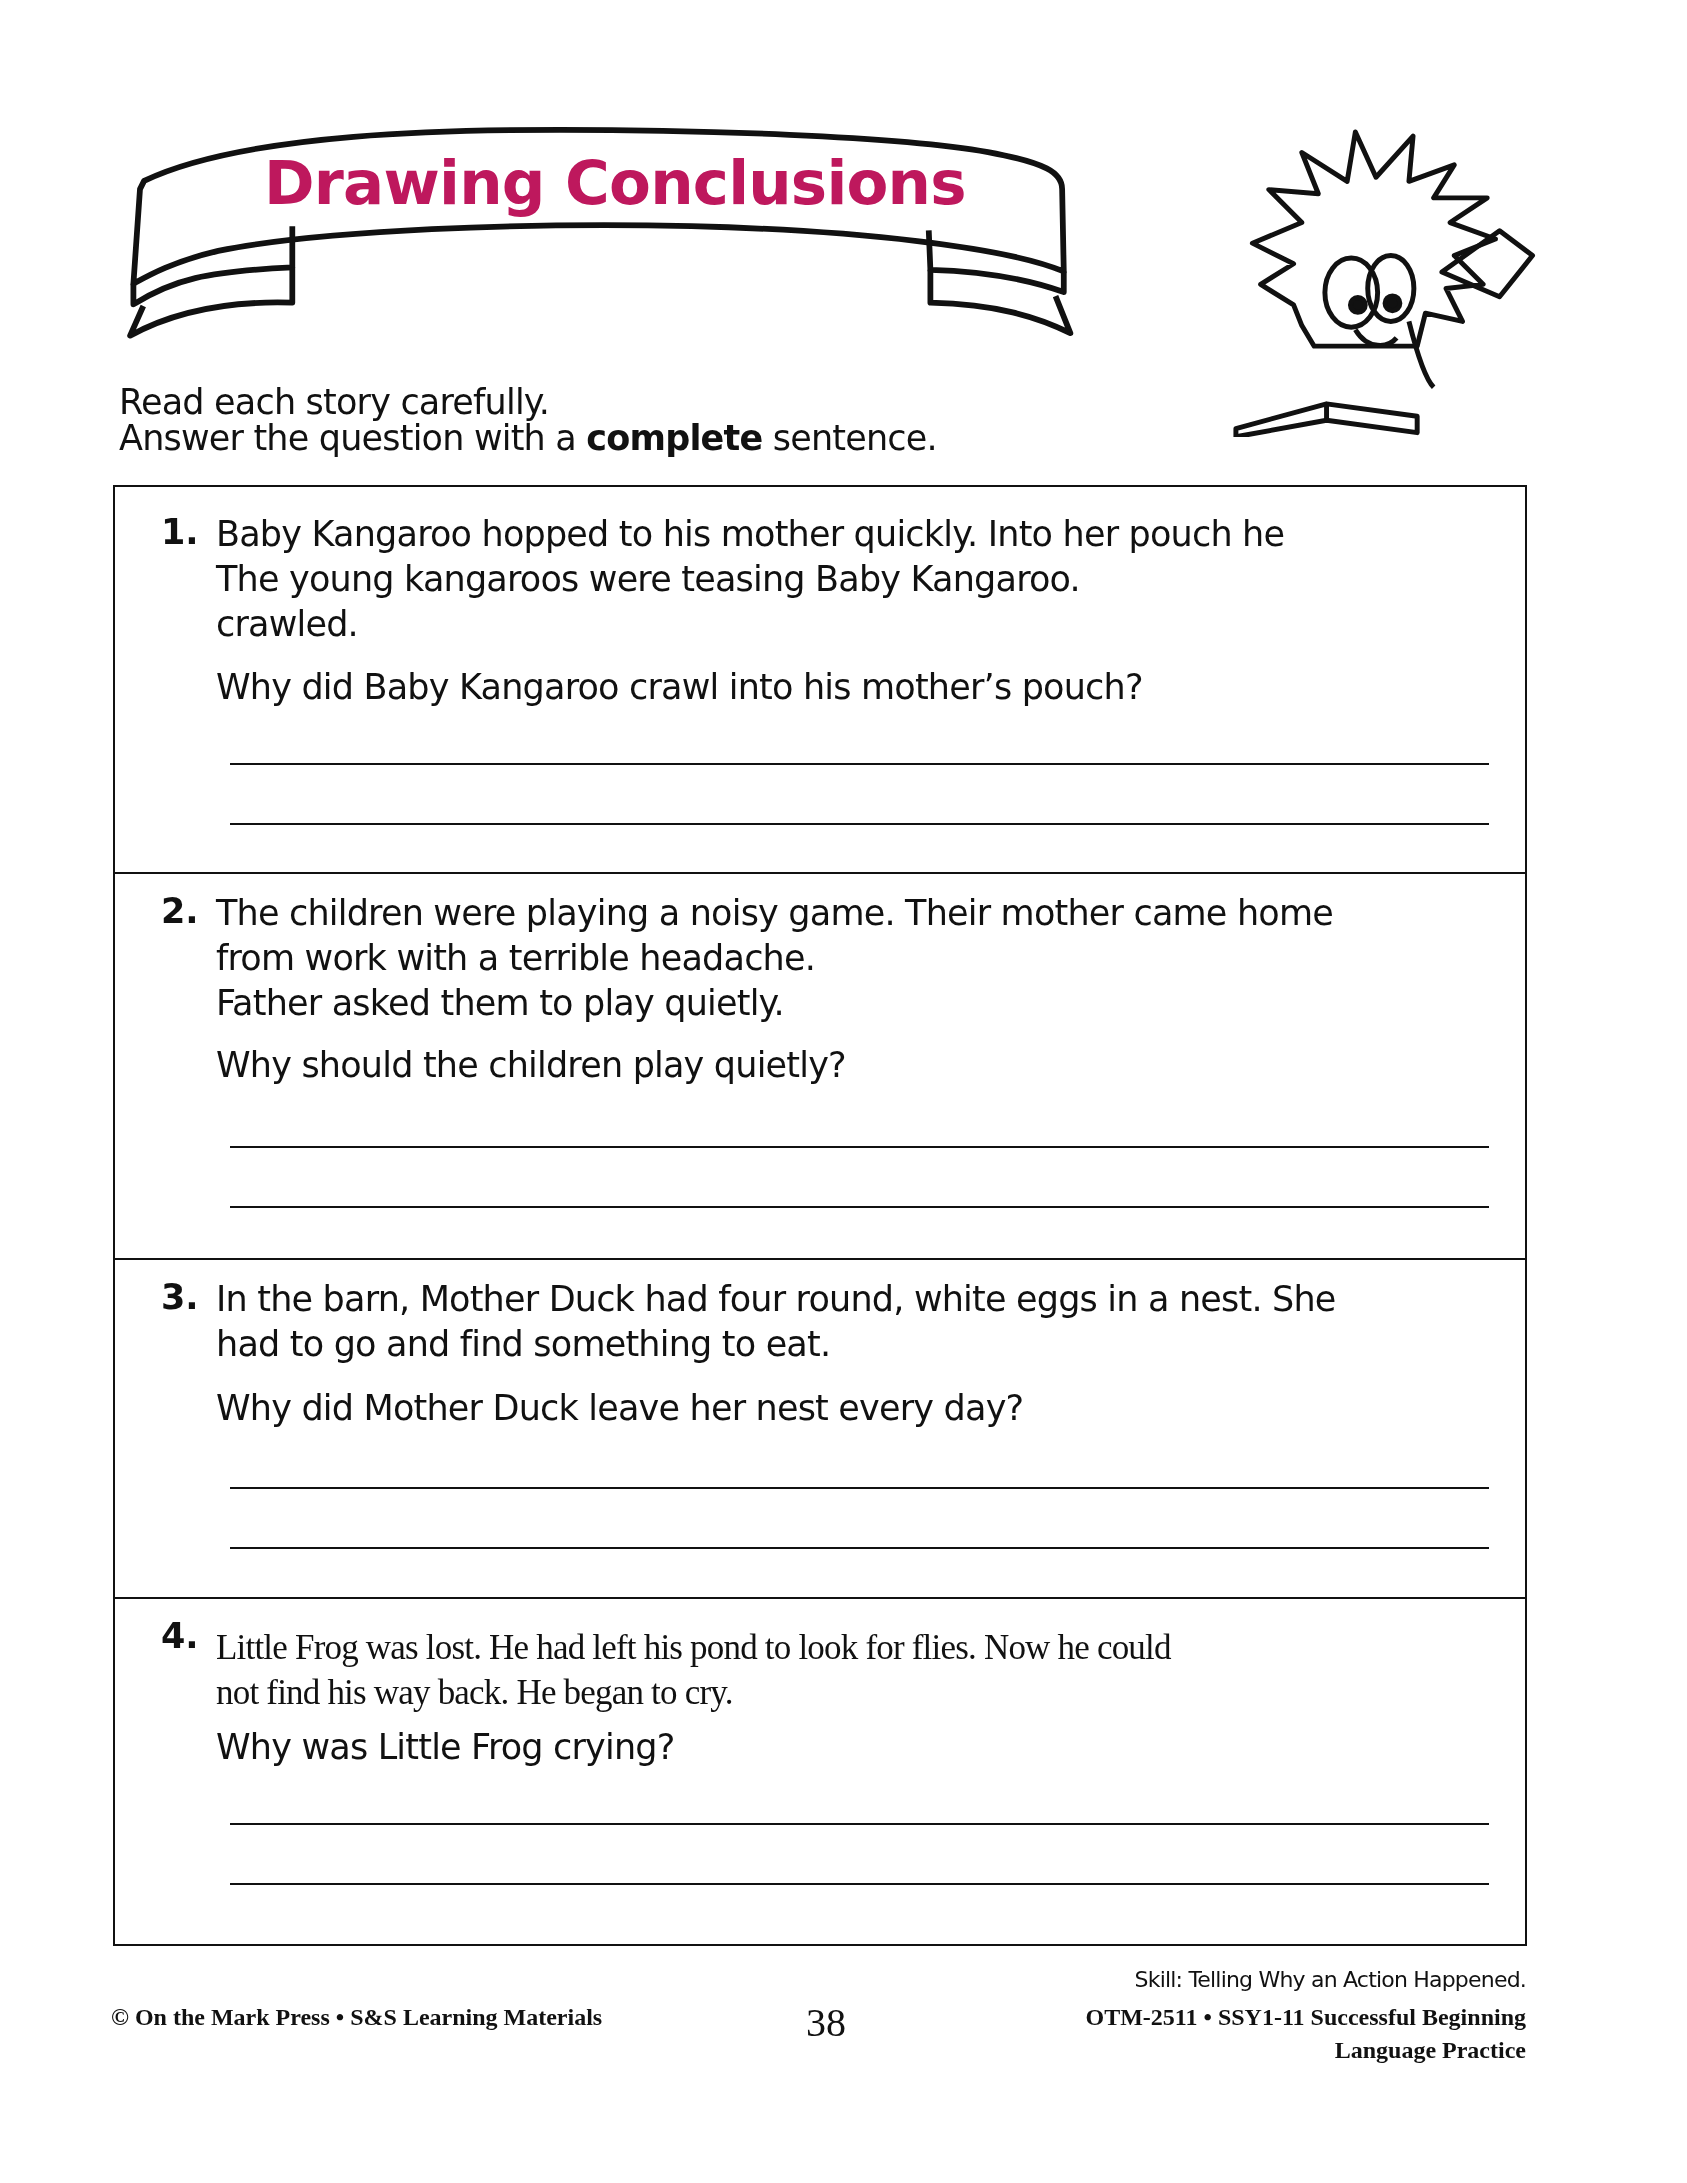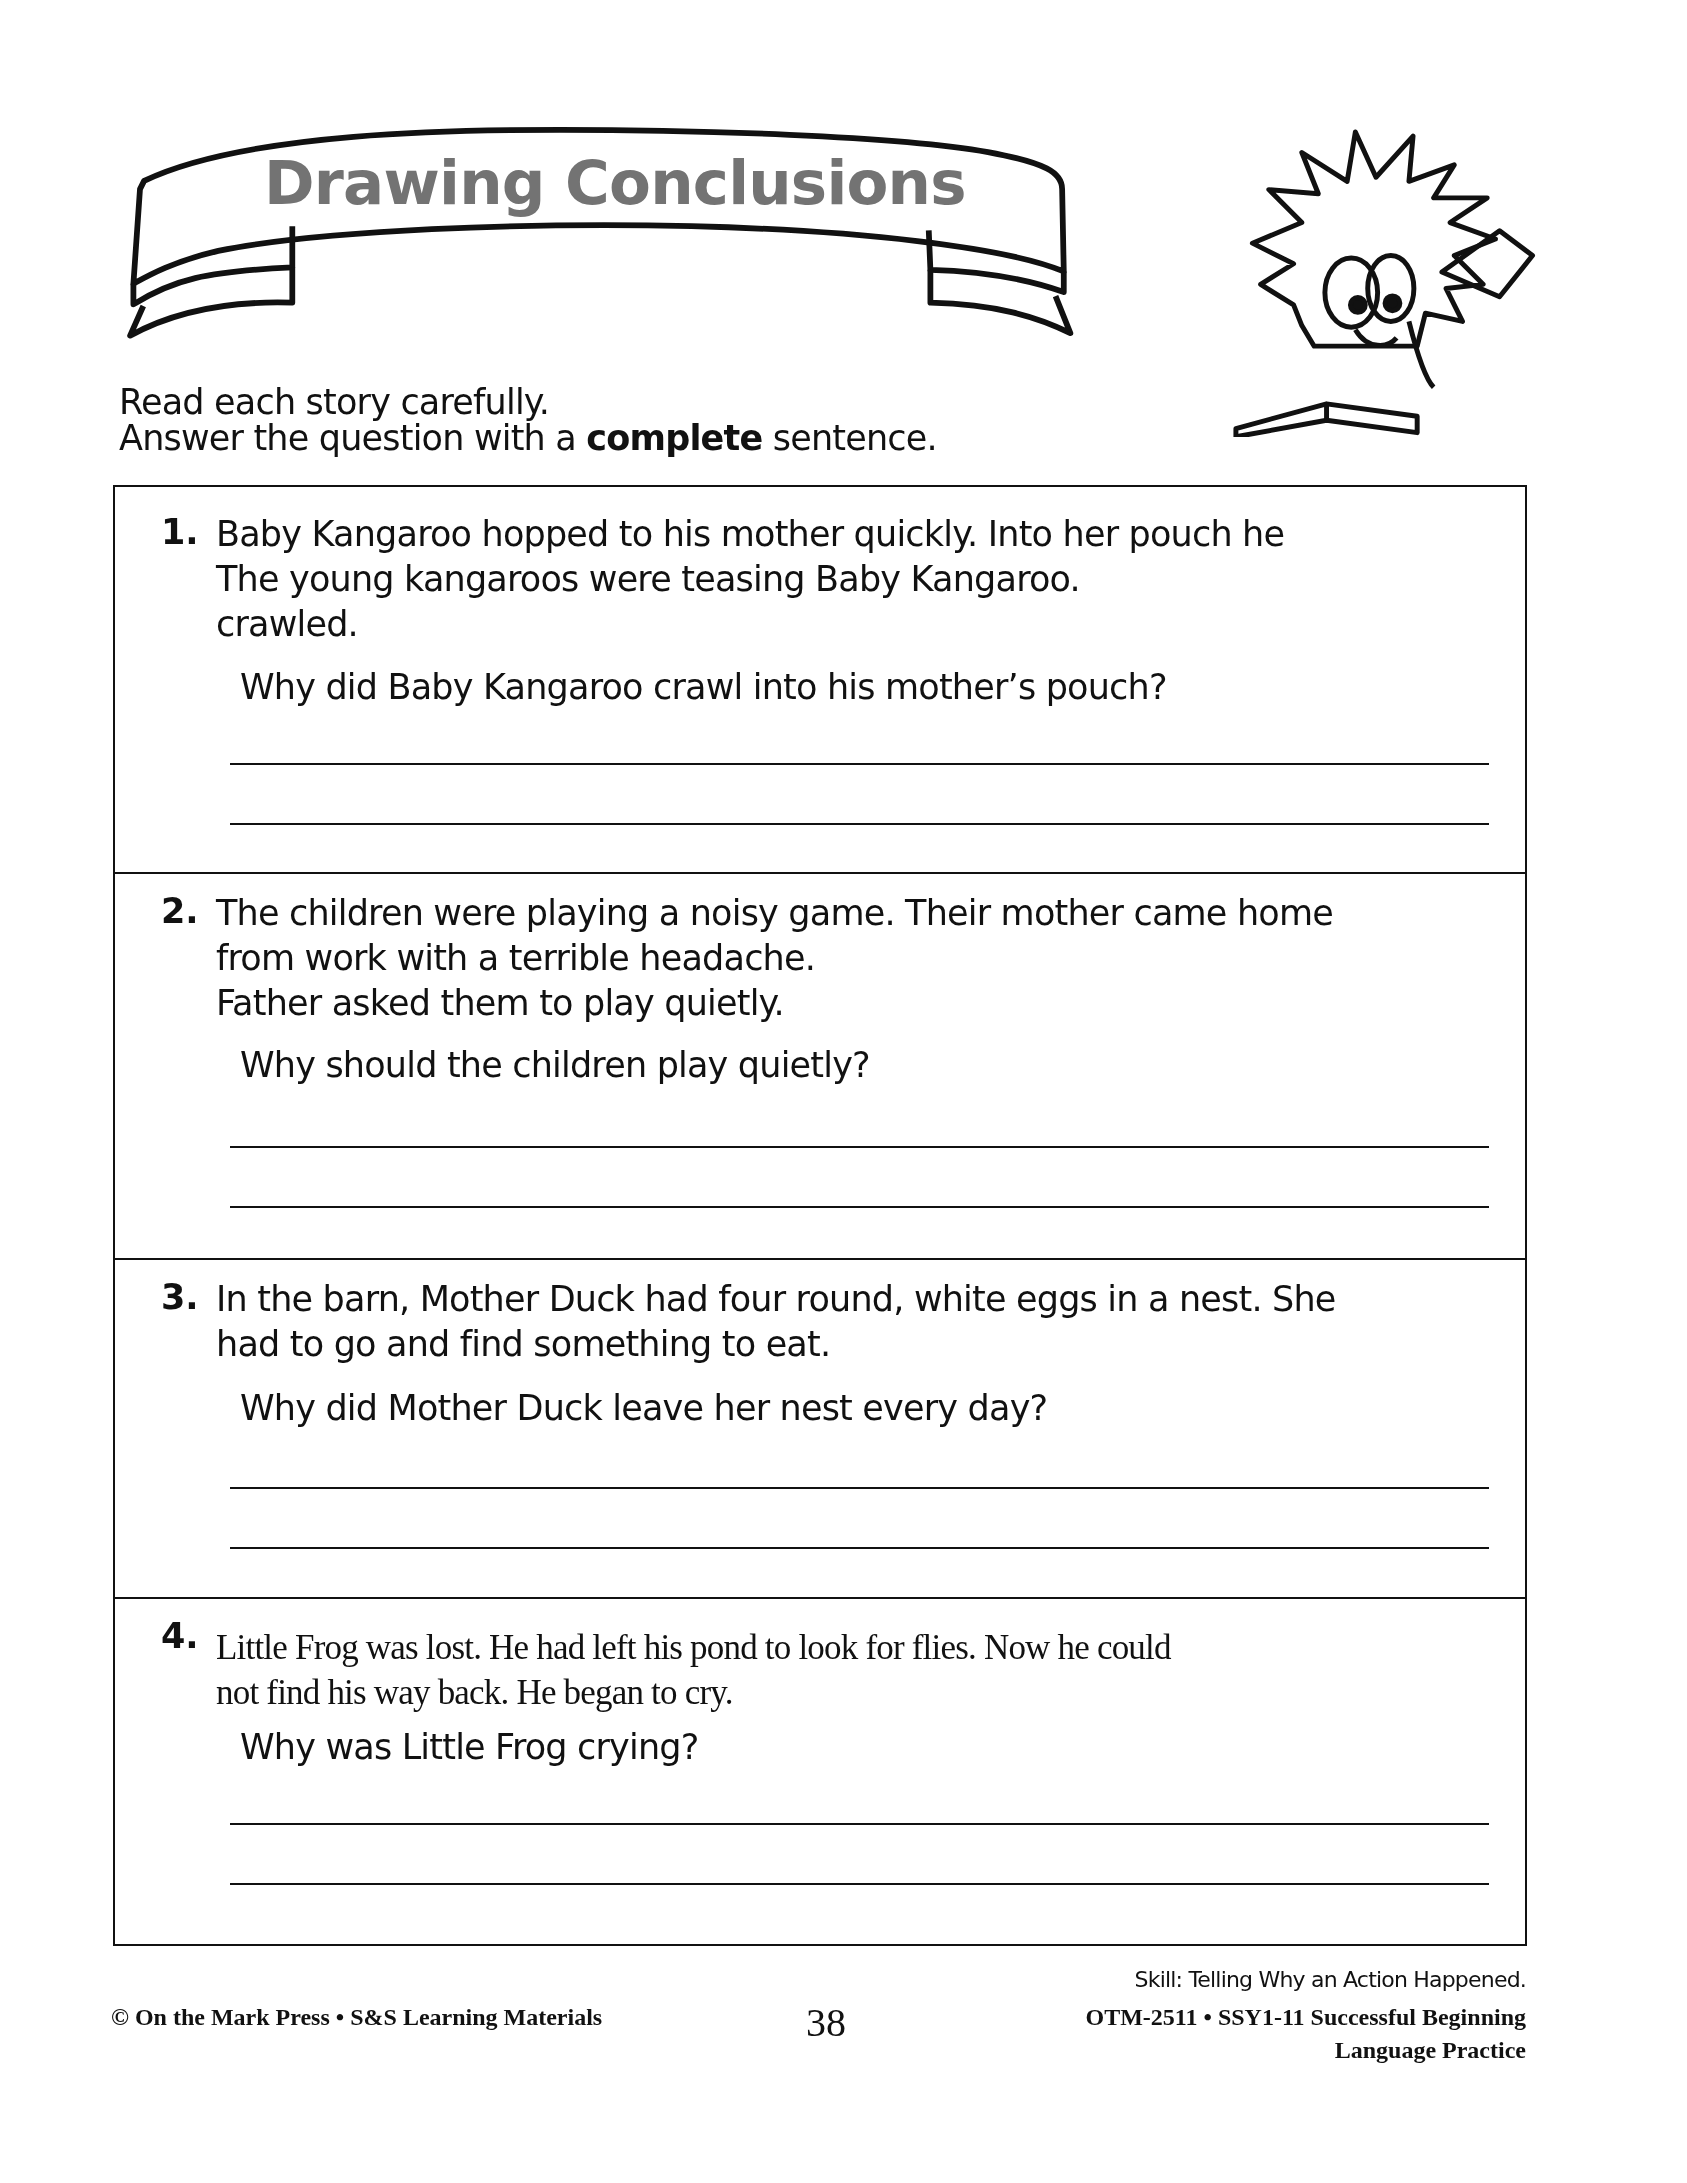--- a/index.html
+++ b/index.html
@@ -1,28 +1,28 @@
 <!DOCTYPE html>
 <html style="font-size:13px"><head>
 <meta charset="utf-8">
 <style>
   html, body { margin:0; padding:0; background:#ffffff; }
   body { width:1687px; height:2183px; position:relative; overflow:hidden; color:#111; font-family:"DejaVu Sans", sans-serif; }
   .abs { position:absolute; }
   .banner { left:115px; top:115px; width:968px; height:247px; }
-  .title { left:264px; top:147px; font-size:61px; font-weight:bold; letter-spacing:-0.8px; color:#737373; font-family:"DejaVu Sans", sans-serif; }
+  .title { left:264px; top:147px; font-size:61px; font-weight:bold; letter-spacing:-0.8px; color:#be185d; font-family:"DejaVu Sans", sans-serif; }
   .mascot { left:1170px; top:107px; width:379px; height:330px; }
   .instr { left:119px; font-size:35px; letter-spacing:-0.8px; color:#111; white-space:nowrap; }
   .instr b { font-weight:bold; }
   .box { left:113px; top:485px; width:1414px; height:1461px; border:2.5px solid #111; box-sizing:border-box; }
   .q { position:absolute; left:0; width:100%; box-sizing:border-box; border-top:2.5px solid #111; }
   .q.first { border-top:none; }
   .qnum { position:absolute; left:46px; font-size:35px; font-weight:bold; }
   .qtext { position:absolute; left:101px; right:16.5px; font-size:35px; line-height:45px; letter-spacing:-0.8px; }
-  .qask { position:absolute; left:101px; font-size:35px; letter-spacing:-0.8px; white-space:nowrap;margin-left:24px; }
+  .qask { position:absolute; left:101px; font-size:35px; letter-spacing:-0.8px; white-space:nowrap; }
   .line { position:absolute; left:115px; width:1259px; height:0; border-top:2.5px solid #111; }
   .footer { font-family:"Liberation Serif", serif; font-weight:bold; font-size:24px; white-space:nowrap; }
   .skill { font-family:"DejaVu Sans", sans-serif; font-size:22px; letter-spacing:-0.8px; white-space:nowrap; }
   .pagenum { font-family:"Liberation Serif", serif; font-size:40px; }
 </style>
 </head>
 <body>
 
 <svg class="abs banner" viewBox="0 0 1175 300" fill="none" stroke="#111" stroke-width="7" stroke-linejoin="round">
   <path d="M35 80 C 160 20, 420 18, 540 18 C 700 18, 950 25, 1060 45 C 1130 58, 1150 70, 1150 90 L 1152 190 C 1080 160, 900 140, 700 135 C 500 130, 250 140, 125 165 C 70 178, 40 195, 22 205 L 30 90 Z"></path>

